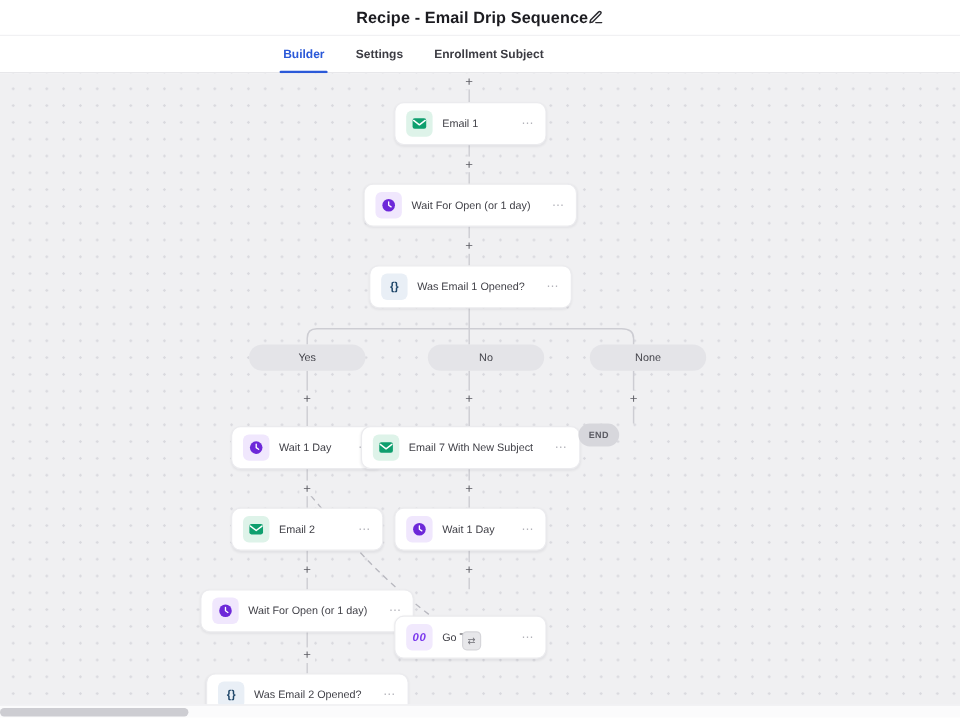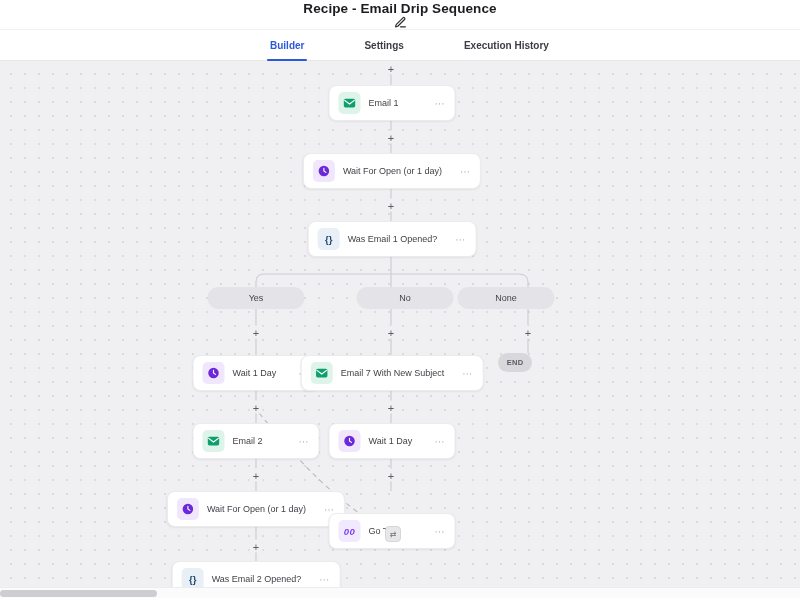--- a/index.html
+++ b/index.html
@@ -1,29 +1,29 @@
 <!DOCTYPE html>
 <html><head>
 <meta charset="utf-8">
 <style>
   * { margin:0; padding:0; box-sizing:border-box; }
   html,body { width:800px; height:598px; font-family:"Liberation Sans", sans-serif; background:#fff; }
   .stage { position:relative; width:800px; height:598px; overflow:hidden; background:#fff; }
 
   
   .titlebar { height:30px; display:flex; align-items:center; justify-content:center; 
-              background:#fff; border-bottom:1px solid #f1f1f3;flex-direction:column; }
+              background:#fff; border-bottom:1px solid #f1f1f3; }
   .title { font-size:13.5px; font-weight:600; color:#1c1c21; letter-spacing:.1px; }
   .pencil { width:13px; height:13px; display:inline-flex; cursor:pointer; }
 
   
   .tabbar { height:31px; display:flex; align-items:stretch; gap:24px; padding-left:235px;
             background:#fff; border-bottom:1px solid #e7e7ea; }
   .tab { display:flex; align-items:center; font-size:10px; font-weight:600; color:#3c3c43;
-         cursor:pointer; position:relative; padding:0 1px;margin-left:34px; }
+         cursor:pointer; position:relative; padding:0 1px; }
   .tab.active { color:#2b59d8; }
   .tab.active::after { content:""; position:absolute; left:-2px; right:-2px; bottom:-1px;
                        height:2px; background:#2b59d8; border-radius:1px; }
 
   
   .canvas { position:relative; width:800px; height:526px; overflow:hidden;
             background-color:#f0f0f2;
             background-image:radial-gradient(#d9d9de 1px, transparent 1.2px);
             background-size:14px 14px; background-position:4px 6px; }
   .wires { position:absolute; left:0; top:0; }
@@ -74,21 +74,21 @@
       <svg viewBox="0 0 24 24" width="13" height="13" fill="none" stroke="#2b2b30" stroke-width="2.2" stroke-linecap="round" stroke-linejoin="round">
         <path d="M12 20h9"></path>
         <path d="M16.5 3.5a2.1 2.1 0 0 1 3 3L7 19l-4 1 1-4 12.5-12.5z"></path>
       </svg>
     </span>
   </div>
 
   <div class="tabbar">
     <div class="tab active">Builder</div>
     <div class="tab">Settings</div>
-    <div class="tab">Execution History</div>
+    <div class="tab">Enrollment Subject</div>
   </div>
 
   <div class="canvas">
 
     <svg class="wires" width="800" height="526" viewBox="0 0 800 526">
       <g fill="none" stroke="#cdcdd3" stroke-width="1.2">
         <path d="M391 7 V226"></path>
         <path d="M256 226 V221 Q256 213 264 213 H518 Q528 213 528 221 V226"></path>
         <path d="M256 248 V526"></path>
         <path d="M391 248 V430"></path>
@@ -132,21 +132,21 @@
     </div>
 
     <div class="node" style="left:392px; top:160px">
       <span class="nicon slate">{}</span>
       <span class="nlabel">Was Email 1 Opened?</span>
       <span class="ndots">⋯</span>
     </div>
 
     <div class="pill" style="left:256px; top:226px">Yes</div>
     <div class="pill" style="left:405px; top:226px">No</div>
-    <div class="pill" style="left:506px; top:226px">None</div>
+    <div class="pill" style="left:540px; top:226px">None</div>
 
     <div class="node" style="left:256px; top:294px">
       <span class="nicon purple">
         <svg width="14" height="14" viewBox="0 0 16 16">
             <circle cx="8" cy="8" r="6" fill="#6d28d9"></circle>
             <path d="M8 4.8 V8 L10.3 9.6" fill="none" stroke="#fff" stroke-width="1.3" stroke-linecap="round" stroke-linejoin="round"></path>
           </svg>
       </span>
       <span class="nlabel">Wait 1 Day</span>
       <span class="ndots">⋯</span>
@@ -203,21 +203,21 @@
     </div>
 
     <div class="node" style="left:392px; top:452px">
       <span class="nicon goto">00</span>
       <span class="nlabel">Go To</span>
       <span class="ndots">⋯</span>
     </div>
 
     <div class="gotobadge" style="left:385px; top:465px">⇄</div>
 
-    <div class="endpill" style="left:515px; top:292px">END</div>
+    <div class="endpill" style="left:499px; top:292px">END</div>
 
   </div>
 
   <div class="hscroll">
     <div class="hthumb"></div>
   </div>
 
 </div>
 
 </body></html>

